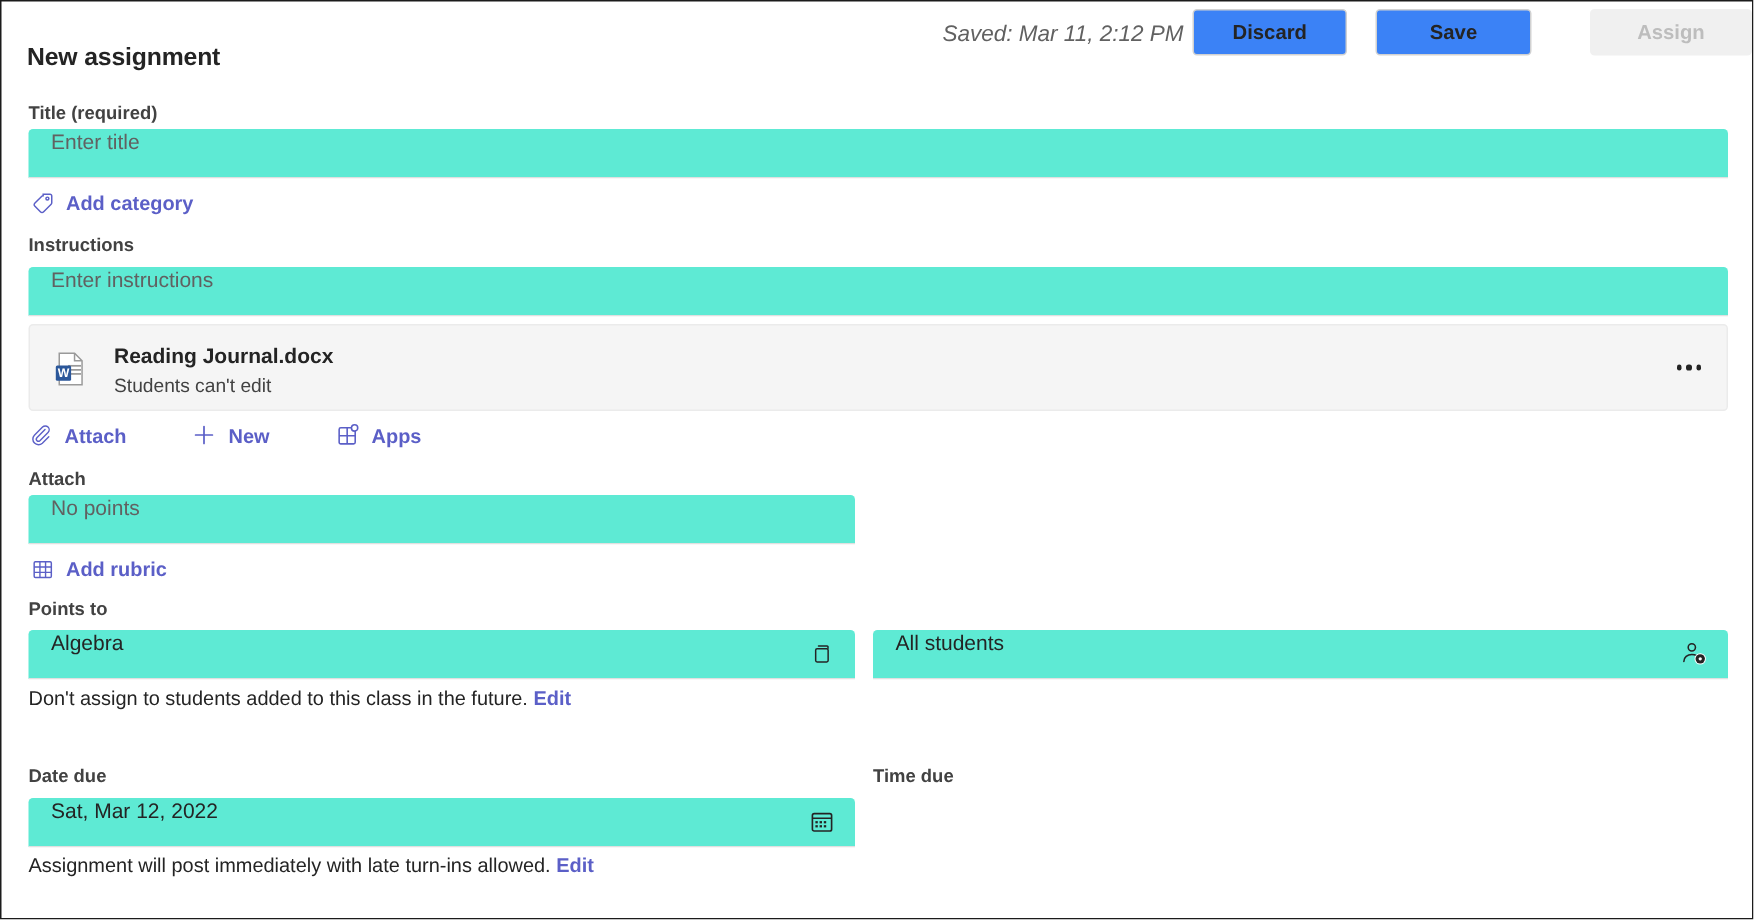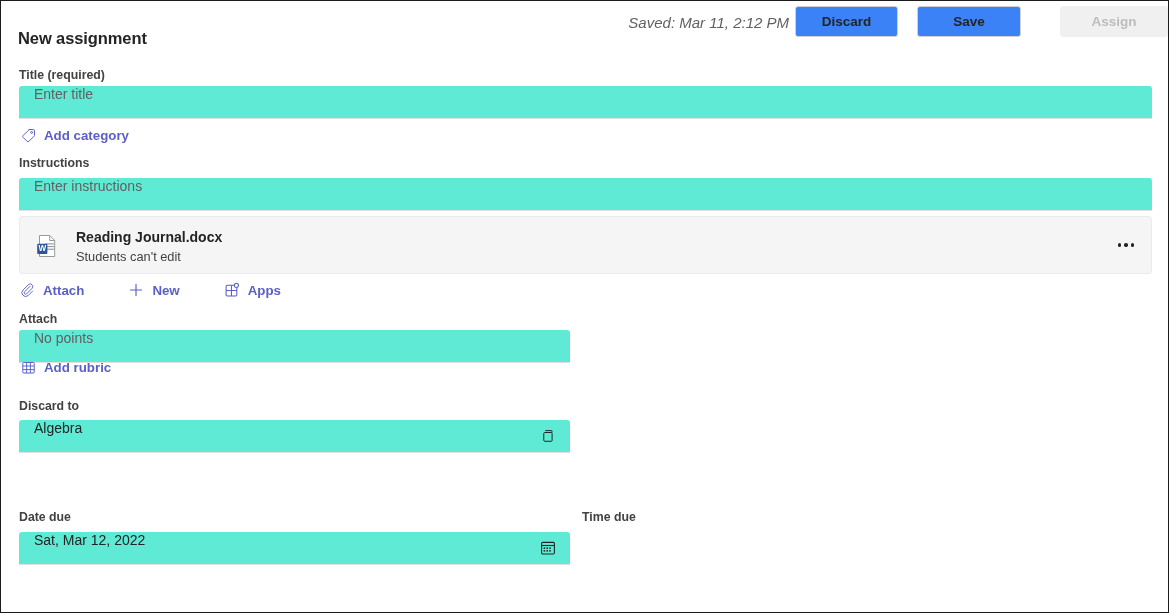--- a/index.html
+++ b/index.html
@@ -260,57 +260,77 @@
       </span>
       <span>Apps</span>
     </div>
   </div>
 
   <div class="field-label" style="left:18px; top:311px;">Attach</div>
   <div class="input-box" id="points-input" style="left:18px; top:329px; width:551px; height:33px;">
     <span class="input-text placeholder">No points</span>
   </div>
 
-  <div class="link-row" id="add-rubric" style="left:20px; top:359px;">
+  <div class="link-row" id="add-rubric" style="left:20px; top:371px;">
     <span class="ico">
       <svg width="15" height="15" viewBox="0 0 16 16">
         <rect x="1.9" y="2.6" width="12.2" height="11.3" rx="0.9" fill="none" stroke="#5b5fc7" stroke-width="1.05"></rect>
         <path d="M6.0 2.6 V13.9 M10.0 2.6 V13.9 M1.9 6.4 H14.1 M1.9 10.2 H14.1" stroke="#5b5fc7" stroke-width="1.0"></path>
       </svg>
     </span>
     <span>Add rubric</span>
   </div>
 
-  <div class="field-label" style="left:18px; top:398px;">Discard to</div>
+  <div class="field-label" style="left:18px; top:398px;">Points to</div>
 
   <div class="input-box" id="assign-class-input" style="left:18px; top:419px; width:551px; height:33px;">
     <span class="input-text">Algebra</span>
     <span class="field-icon">
       <svg width="17" height="17" viewBox="0 0 18 18">
         <path d="M6.0 3.3 h6.1 a0.6 0.6 0 0 1 0.6 0.6 v1.0" fill="none" stroke="#242424" stroke-width="1.05" stroke-linecap="round"></path>
         <rect x="4.0" y="5.3" width="8.8" height="9.3" rx="1.0" fill="none" stroke="#242424" stroke-width="1.05"></rect>
       </svg>
     </span>
   </div>
 
-
+  <div class="input-box" id="assign-students-input" style="left:581px; top:419px; width:570px; height:33px;">
+    <span class="input-text">All students</span>
+    <span class="field-icon">
+      <svg width="19" height="19" viewBox="0 0 20 20">
+        <circle cx="8.3" cy="5.3" r="2.55" fill="none" stroke="#242424" stroke-width="1.1"></circle>
+        <path d="M2.7 15.3 c0-3.0 2.5-5.0 5.6-5.0 c1.3 0 2.5 0.35 3.45 0.95" fill="none" stroke="#242424" stroke-width="1.1" stroke-linecap="round"></path>
+        <circle cx="14.2" cy="13.4" r="4.0" fill="#ffffff"></circle>
+        <circle cx="14.2" cy="13.4" r="3.3" fill="#242424"></circle>
+        <circle cx="14.2" cy="13.4" r="1.15" fill="#ffffff"></circle>
+      </svg>
+    </span>
+  </div>
+
+  <div class="note-row" style="left:18px; top:457px;">
+    <span>Don't assign to students added to this class in the future.</span>
+    <span class="edit-link">Edit</span>
+  </div>
 
   <div class="field-label" style="left:18px; top:509px;">Date due</div>
   <div class="input-box" id="date-due-input" style="left:18px; top:531px; width:551px; height:33px;">
     <span class="input-text">Sat, Mar 12, 2022</span>
     <span class="field-icon">
       <svg width="18" height="18" viewBox="0 0 18 18">
         <rect x="2.6" y="3.4" width="12.8" height="11.6" rx="1.2" fill="none" stroke="#242424" stroke-width="1.1"></rect>
         <path d="M2.6 6.5 H15.4" stroke="#242424" stroke-width="1.1"></path>
         <rect x="4.6" y="8.4" width="1.6" height="1.5" fill="#242424"></rect>
         <rect x="7.4" y="8.4" width="1.6" height="1.5" fill="#242424"></rect>
         <rect x="10.2" y="8.4" width="1.6" height="1.5" fill="#242424"></rect>
         <rect x="4.6" y="11.1" width="1.6" height="1.5" fill="#242424"></rect>
         <rect x="7.4" y="11.1" width="1.6" height="1.5" fill="#242424"></rect>
         <rect x="10.2" y="11.1" width="1.6" height="1.5" fill="#242424"></rect>
       </svg>
     </span>
   </div>
 
   <div class="field-label" style="left:581px; top:509px;">Time due</div>
 
+  <div class="note-row" style="left:18px; top:568px;">
+    <span>Assignment will post immediately with late turn-ins allowed.</span>
+    <span class="edit-link">Edit</span>
+  </div>
 
 </div>
 
 </body></html>

